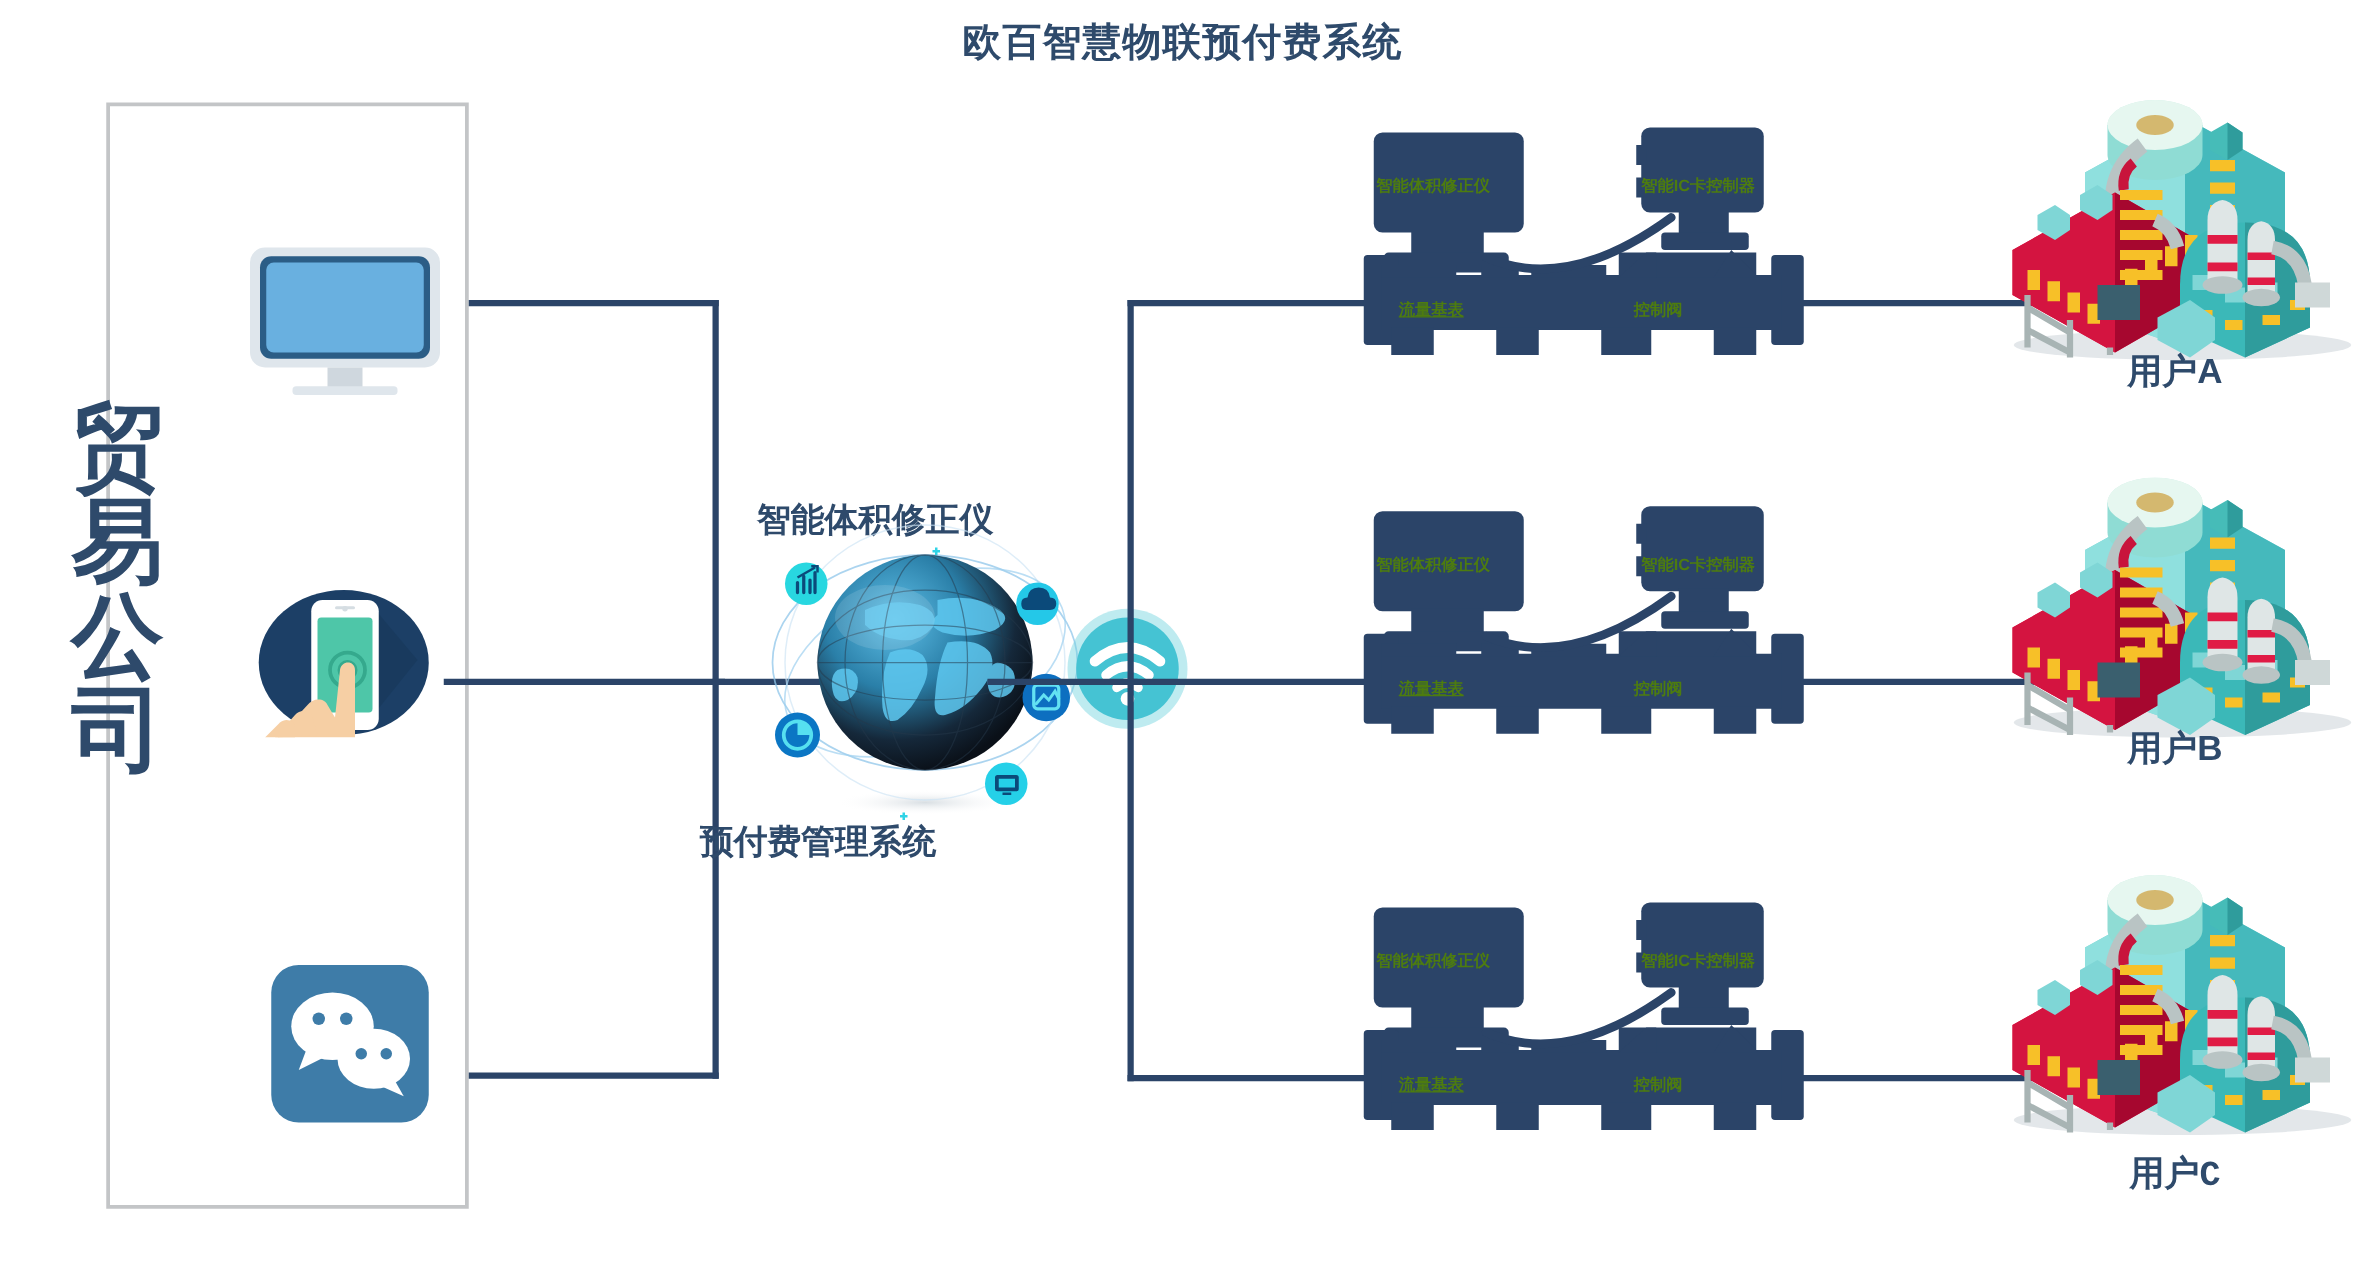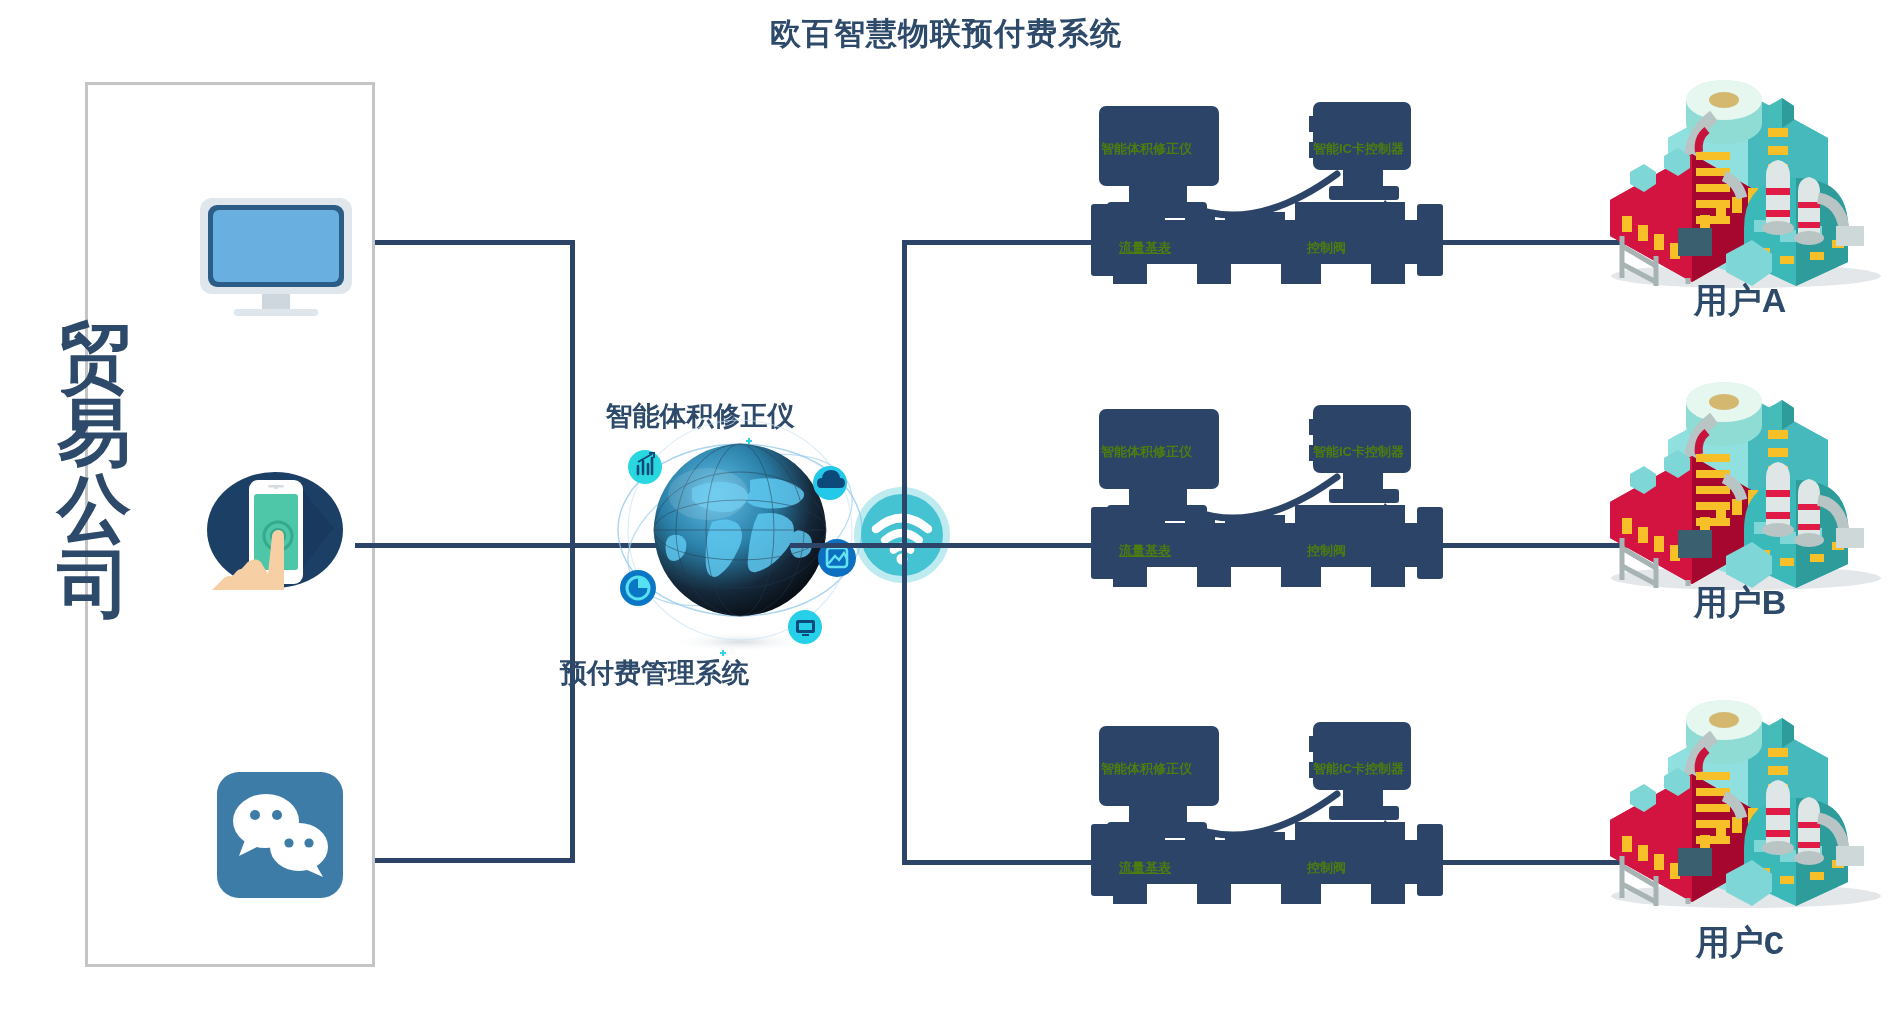--- a/index.html
+++ b/index.html
@@ -52,21 +52,21 @@
   .meter svg{display:block;}
   .meter-lbl{position:absolute;color:#4d7c0f;font-weight:bold;font-size:13px;white-space:nowrap;}
   .lbl-corrector{left:16px;top:42px;}
   .lbl-ic{left:228px;top:42px;}
   .lbl-base{left:34px;top:141px;text-decoration:underline;}
   .lbl-valve{left:222px;top:141px;}
 
   
   .factory{position:absolute;width:300px;height:200px;}
   .user-label{position:absolute;width:300px;text-align:center;
-    font-size:34px;font-weight:bold;color:#2e4a6b;}
+    font-size:28px;font-weight:bold;color:#2e4a6b;}
 </style>
 </head>
 <body>
 
 <div class="abs" id="title-block">
   <div class="t-line">欧百智慧物联预付费系统</div>
 </div>
 
 <div class="abs" id="company-frame"></div>
 

